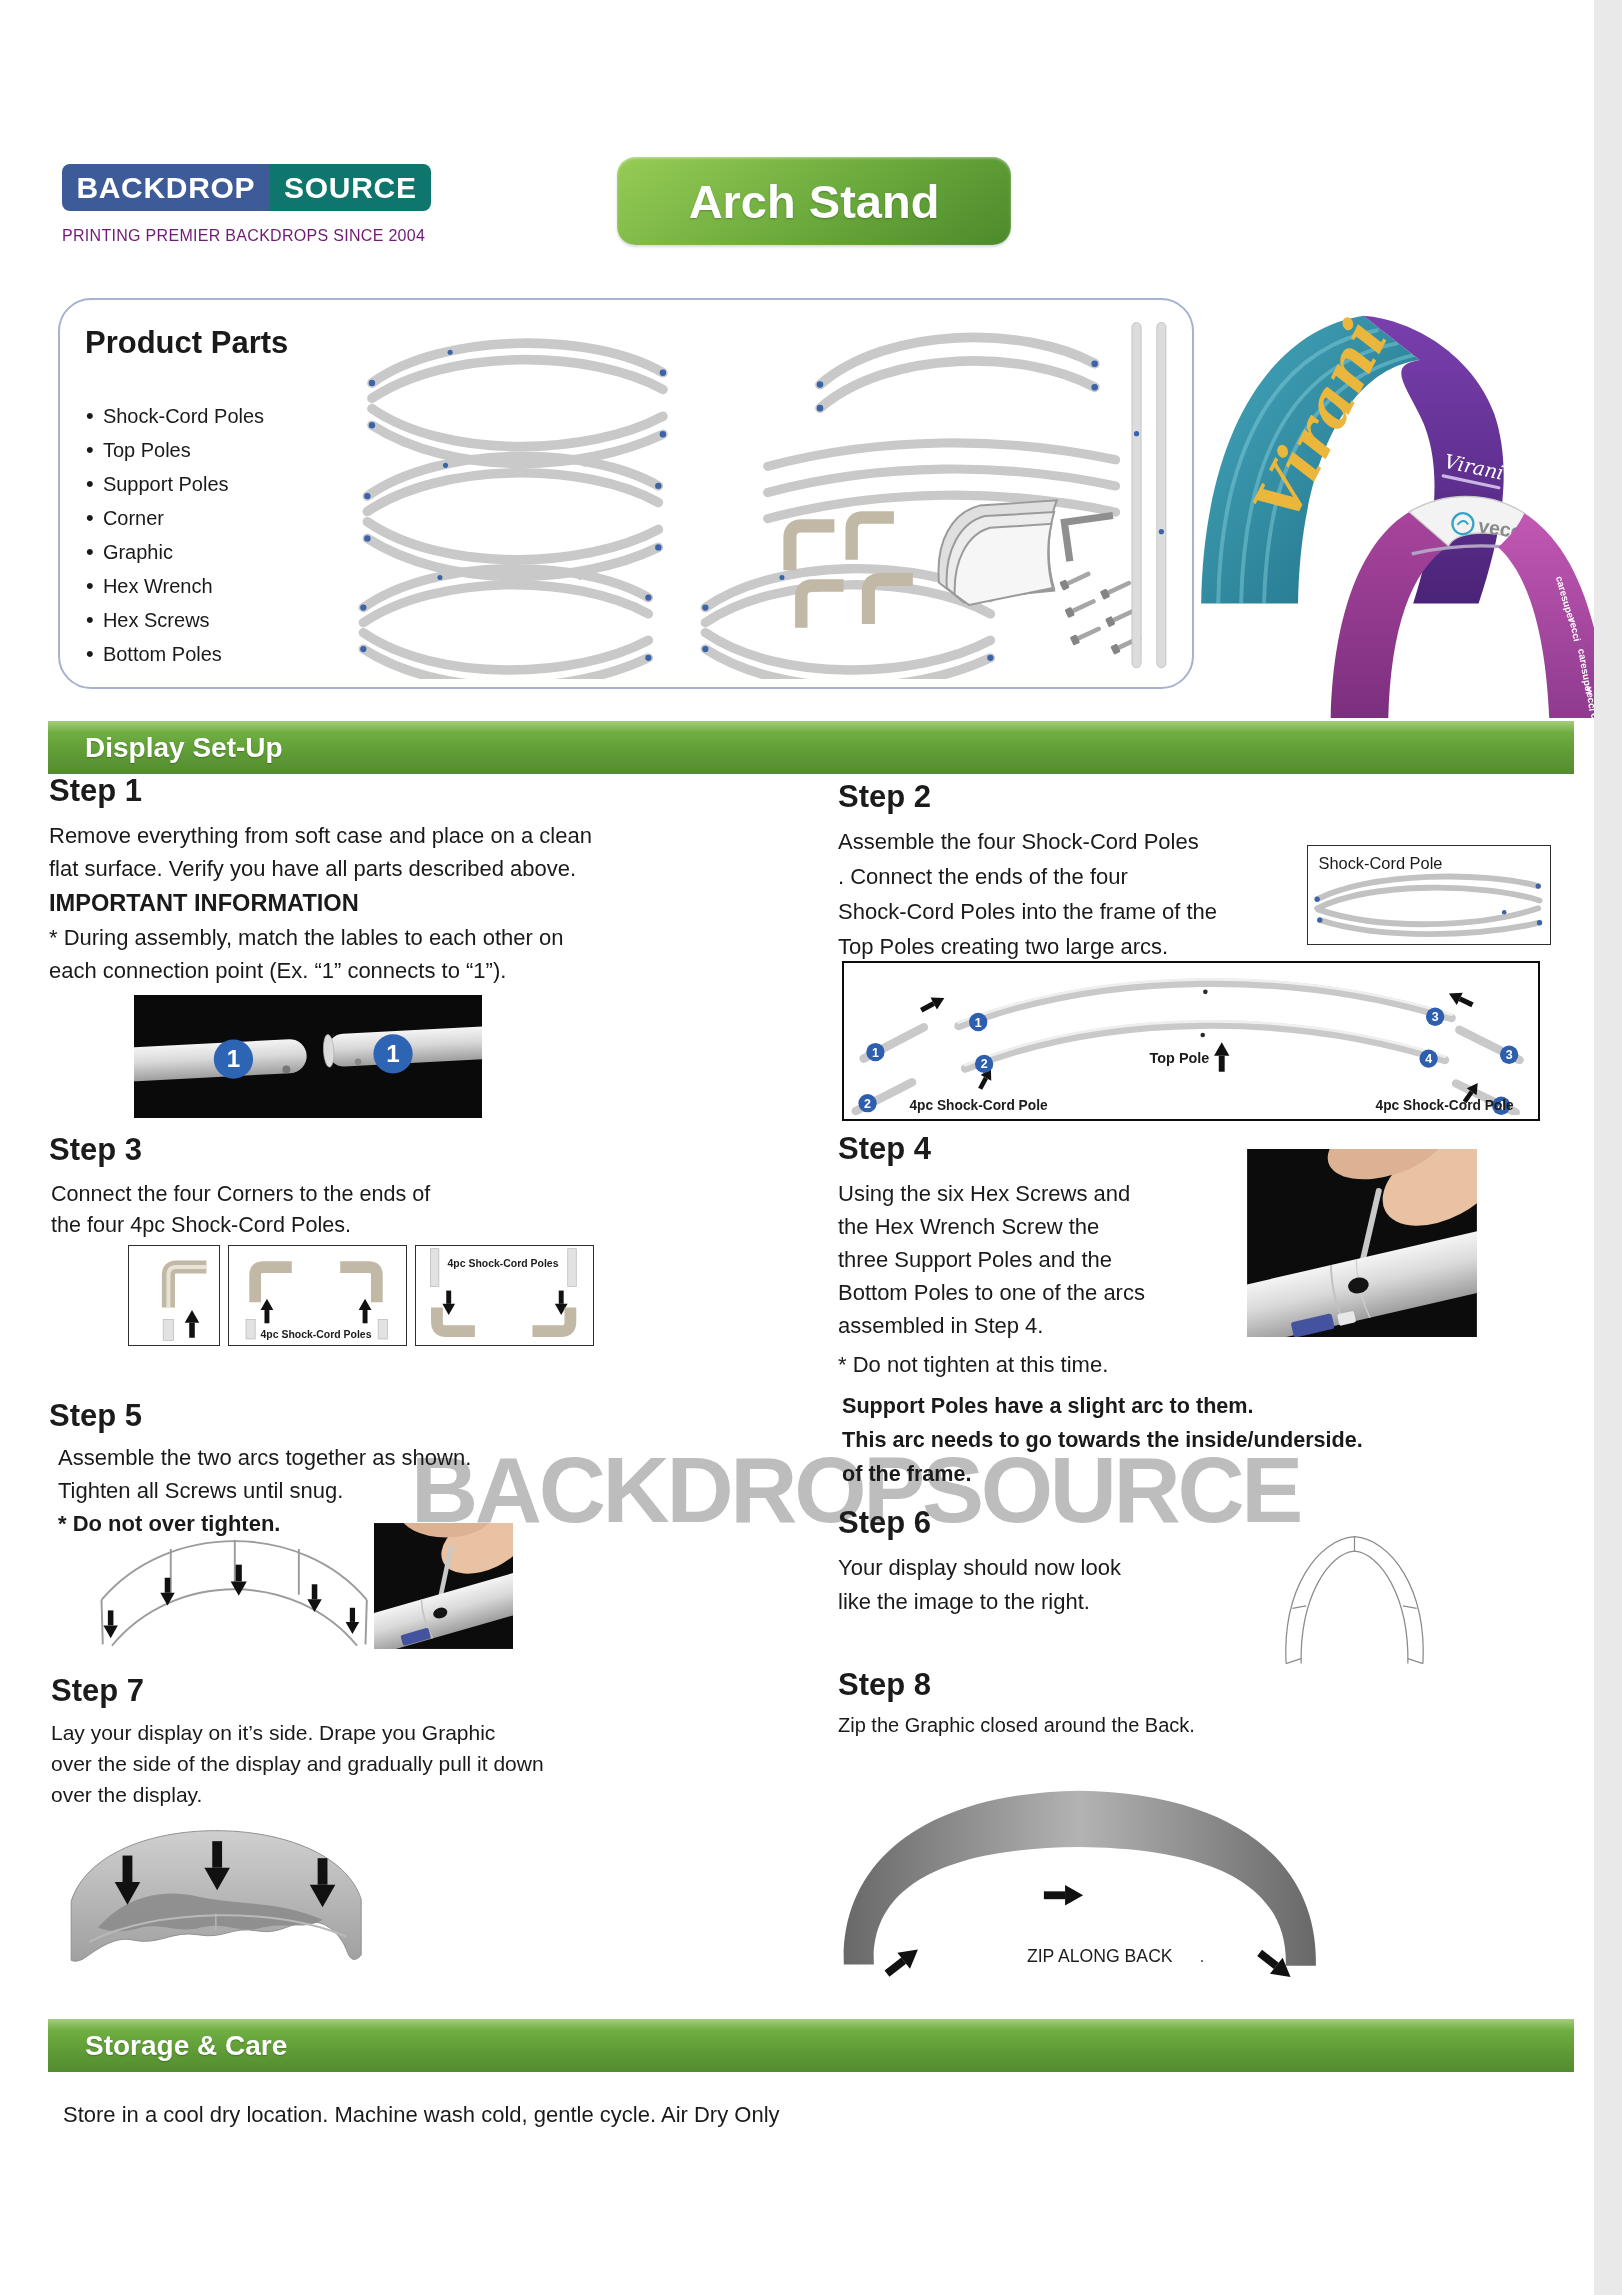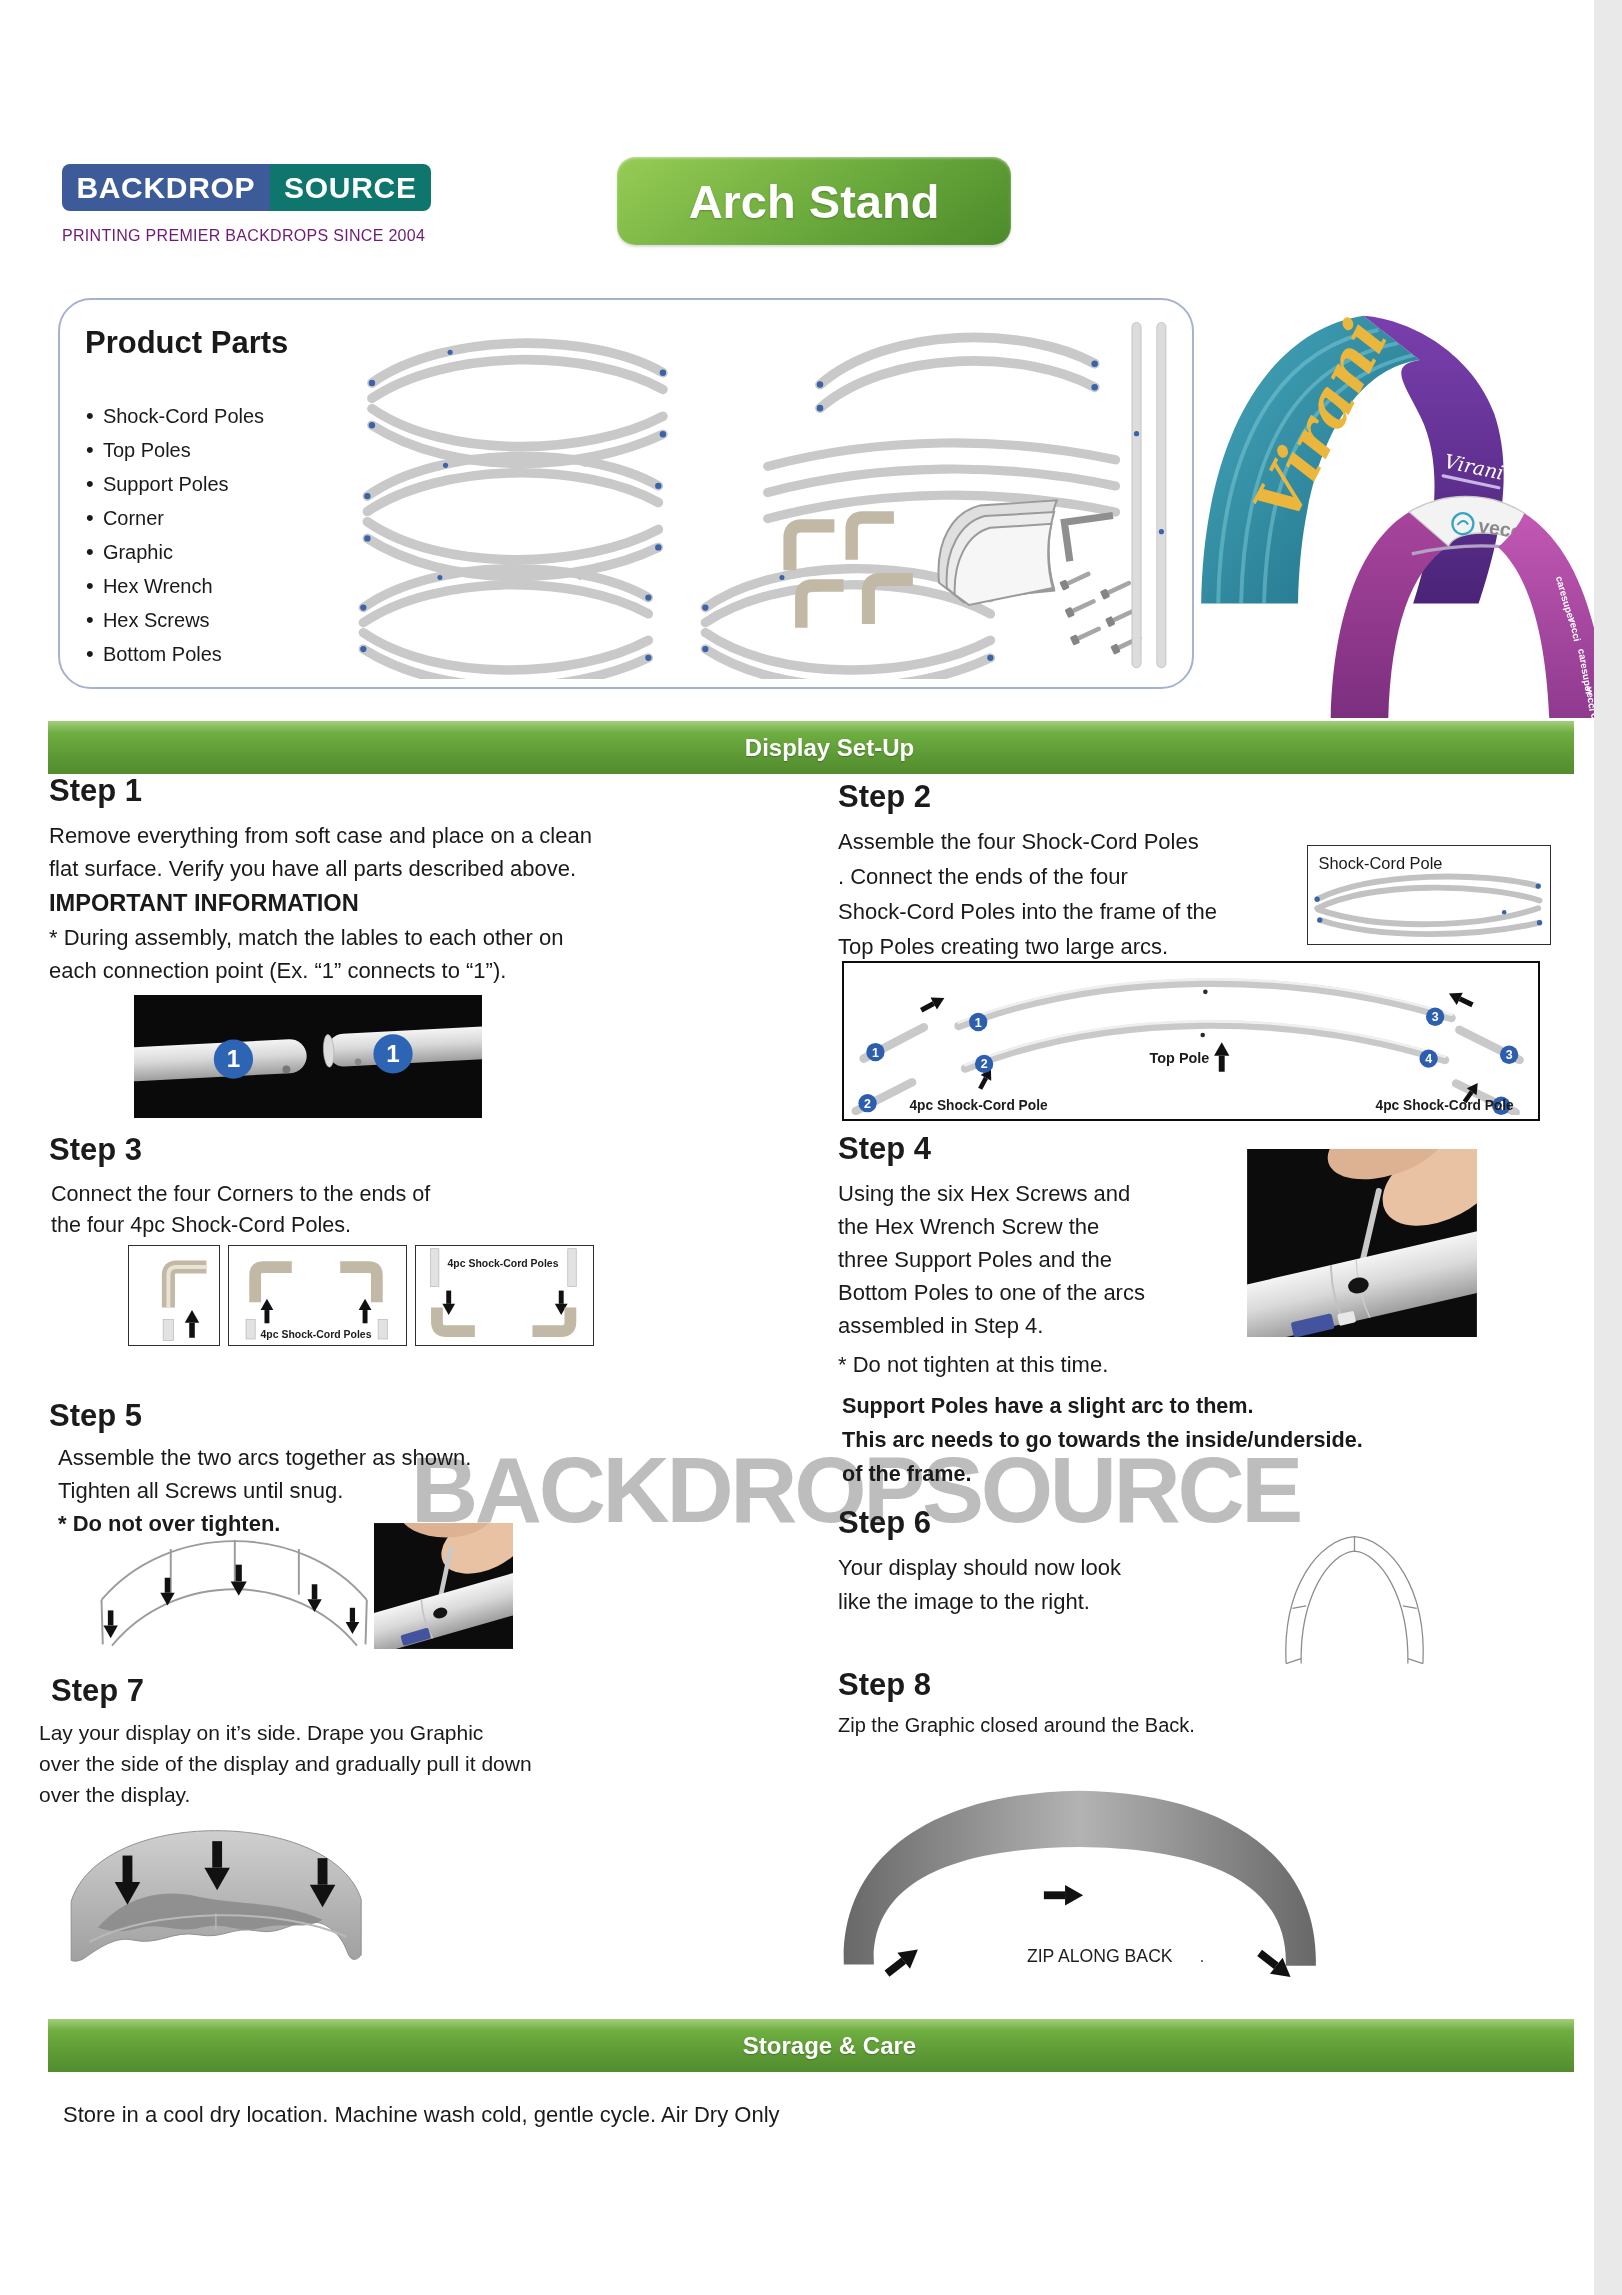--- a/index.html
+++ b/index.html
@@ -24,21 +24,21 @@
   .parts-box{left:58px;top:298px;width:1132px;height:387px;border:2px solid #a6b2cf;border-radius:33px;}
   .parts-title{left:85px;top:325px;font-size:31px;font-weight:bold;}
   .parts-list{left:86px;top:399px;list-style:none;margin:0;padding:0;font-size:20px;}
   .parts-list li{line-height:33px;}
   .parts-list li::before{content:"\2022";font-size:22px;margin-right:9.2px;}
 
   
   .banner{left:48px;width:1526px;height:53px;
           background:linear-gradient(180deg,#a5cd7c 0%,#6fae41 22%,#5d9a35 65%,#538c2f 100%);}
   .banner span{display:block;line-height:53px;padding-left:37px;color:#fff;
-               font-size:24px;font-weight:bold;text-shadow:0 1.3px 1.3px rgba(0,0,0,.25);text-align:center;}
+               font-size:28px;font-weight:bold;text-shadow:0 1.3px 1.3px rgba(0,0,0,.25);}
   .banner-setup{top:721px;}
   .banner-storage{top:2019px;}
 
   
   .step-title{font-size:31px;font-weight:bold;color:#1b1b1b;}
   .body-34 div{font-size:22px;line-height:33px;white-space:nowrap;}
   .body-33 div{font-size:21.6px;line-height:31px;white-space:nowrap;}
   .body-32 div{font-size:21px;line-height:31px;white-space:nowrap;}
   .imp-title{font-size:23.6px;font-weight:bold;}
   .bold-line div{font-size:21.6px;line-height:34px;font-weight:bold;white-space:nowrap;}
@@ -431,21 +431,21 @@
       <path d="M40,216 C38,110 84,40 125,37 C166,40 212,110 210,216"></path>
       <path d="M125,14 L125,37"></path>
         <path d="M26,128 L48,124"></path>
         <path d="M224,128 L202,124"></path>
       <path d="M16,216 L40,208"></path>
         <path d="M234,216 L210,208"></path>
     </g>
   </svg>
 
   <div class="abs step-title" style="left:51px;top:1673px">Step 7</div>
-  <div class="abs body-32" style="left:39px;top:1717px">
+  <div class="abs body-32" style="left:51px;top:1717px">
     <div>Lay your display on it’s side. Drape you Graphic</div>
     <div>over the side of the display and gradually pull it down</div>
     <div>over the display.</div>
   </div>
   <svg class="abs" style="left:62px;top:1824px" width="309" height="143" viewBox="0 0 472 218">
     <path d="M14,208 L14,118 C36,48 130,10 235,10 C340,10 436,48 457,115 L457,200 C447,212 440,206 436,196
              C428,172 408,152 388,150 C348,146 338,170 298,163 C258,156 248,176 208,169
              C168,162 148,186 108,177 C78,170 48,196 32,206 C24,210 18,210 14,208 Z" fill="url(#fab-grad)" stroke="#8f8f8f" stroke-width="1.5"></path>
     <path d="M55,158 C95,112 150,98 205,110 C265,124 330,116 398,146 C372,162 340,150 306,158
              C268,168 252,148 212,158 C172,168 152,148 112,160 C90,166 70,164 55,158 Z" fill="#8a8a8a" opacity=".85"></path>

